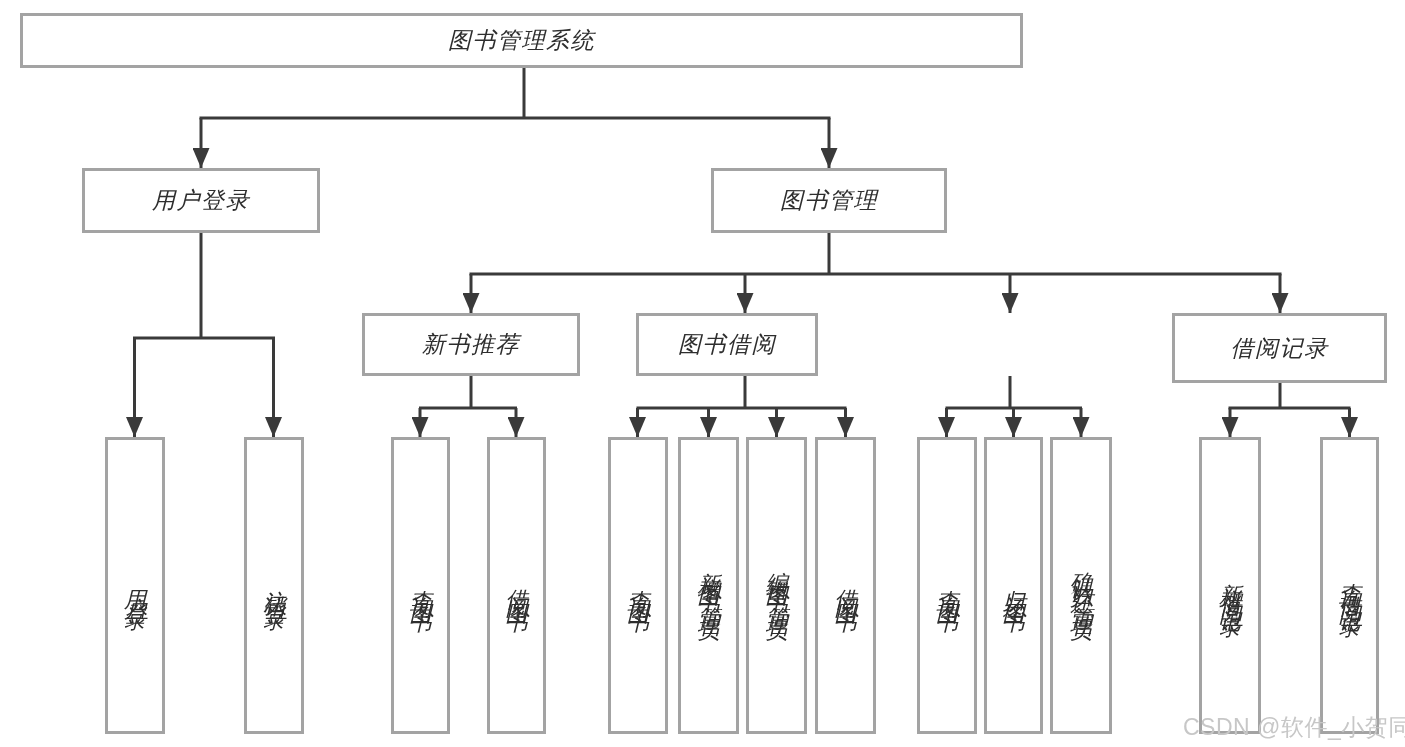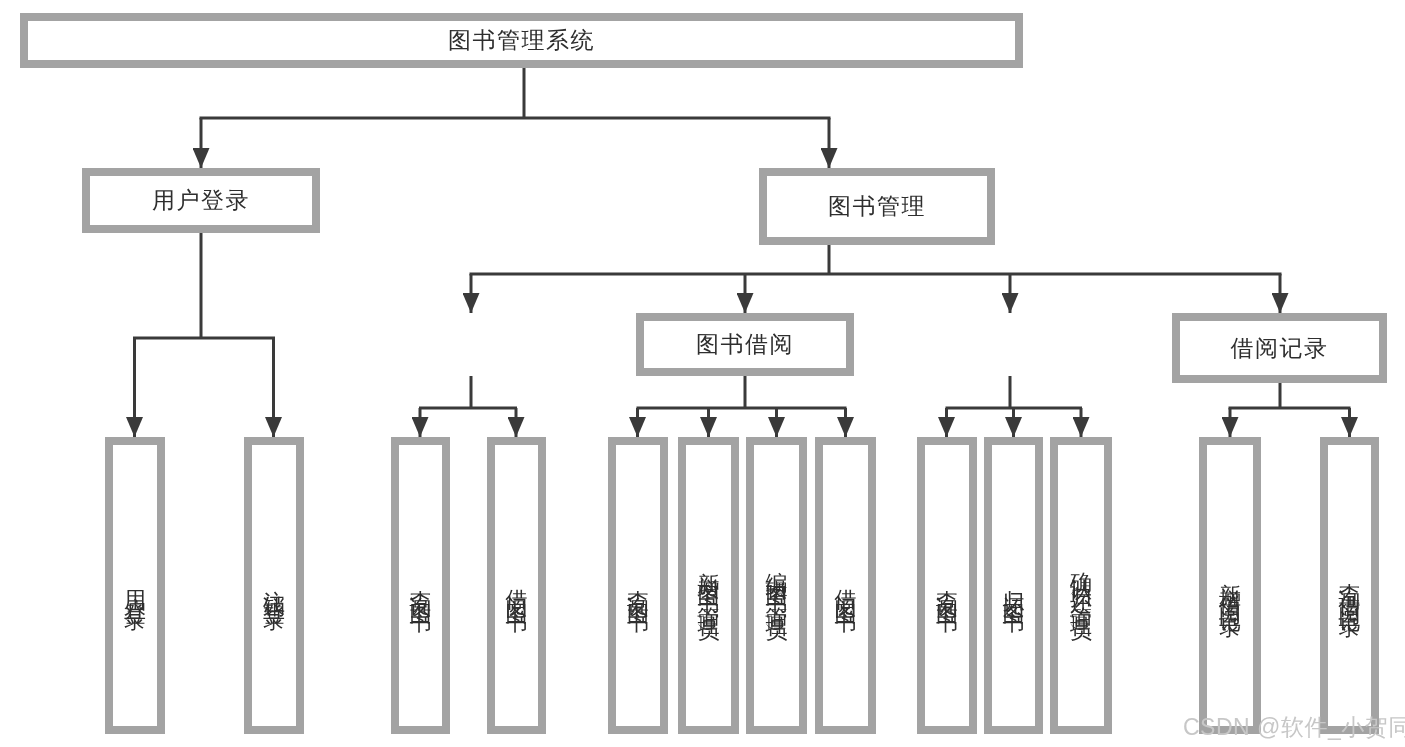--- a/index.html
+++ b/index.html
@@ -4,23 +4,23 @@
 <style>
   html,body{margin:0;padding:0;}
   body{
     width:1405px;height:747px;position:relative;background:#ffffff;
     font-family:"Liberation Sans",sans-serif;color:#2e2e2e;overflow:hidden;
   }
   .stage{position:absolute;left:0;top:0;width:1405px;height:747px;}
   svg.wires{position:absolute;left:0;top:0;width:1405px;height:747px;}
   .box{
     position:absolute;box-sizing:border-box;background:#ffffff;
-    border:8px solid #a3a3a3;
+    border:3px solid #a3a3a3;
     display:flex;align-items:center;justify-content:center;
-    font-size:23px;letter-spacing:1.5px;white-space:nowrap;
+    font-size:23px;letter-spacing:1.5px;white-space:nowrap;font-style:italic;
   }
   .leaf{letter-spacing:0;}
   .vtext{
     writing-mode:vertical-rl;text-orientation:mixed;
     font-size:22px;line-height:1;letter-spacing:7px;
   }
   .watermark{
     position:absolute;left:1183px;top:712px;
     font-size:23px;color:#c7c7c7;letter-spacing:0.5px;white-space:nowrap;
   }
@@ -56,23 +56,24 @@
       <line x1="1013.5" y1="408" x2="1013.5" y2="437" marker-end="url(#ah)"></line>
       <line x1="1081" y1="408" x2="1081" y2="437" marker-end="url(#ah)"></line>
       <line x1="1230" y1="408" x2="1230" y2="437" marker-end="url(#ah)"></line>
       <line x1="1349.5" y1="408" x2="1349.5" y2="437" marker-end="url(#ah)"></line>
     </g>
   </svg>
 
   <div class="box" style="left:20px;top:13px;width:1003px;height:55px;">图书管理系统</div>
 
   <div class="box" style="left:82px;top:168px;width:238px;height:65px;">用户登录</div>
-  <div class="box" style="left:711px;top:168px;width:236px;height:77px;margin-left:48px;">图书管理</div>
+  <div class="box" style="left:711px;top:168px;width:236px;height:65px;">图书管理</div>
 
-  <div class="box" style="left:636px;top:313px;width:218px;height:63px;">图书借阅</div>
+  <div class="box" style="left:362px;top:313px;width:218px;height:63px;">新书推荐</div>
+  <div class="box" style="left:636px;top:313px;width:182px;height:63px;">图书借阅</div>
   <div class="box" style="left:1172px;top:313px;width:215px;height:70px;">借阅记录</div>
 
   <div class="box leaf" style="left:105px;top:437px;width:60px;height:297px;">
     <span class="vtext">用户登录</span>
   </div>
   <div class="box leaf" style="left:244px;top:437px;width:60px;height:297px;">
     <span class="vtext">注销登录</span>
   </div>
 
   <div class="box leaf" style="left:391px;top:437px;width:59px;height:297px;">

